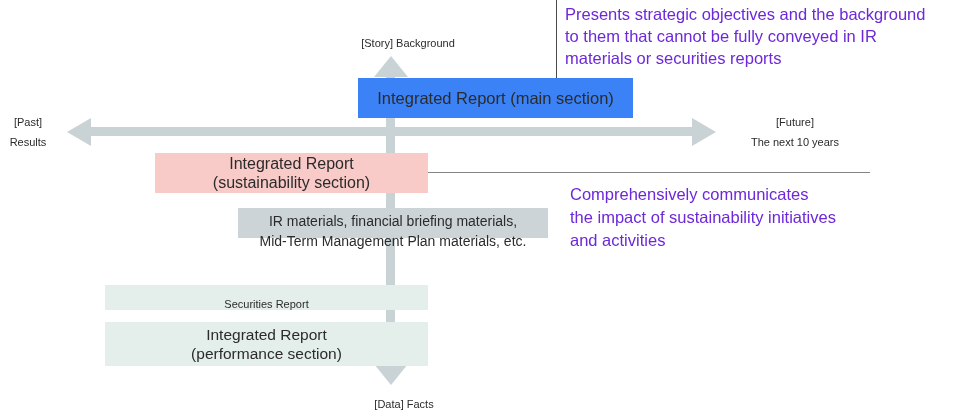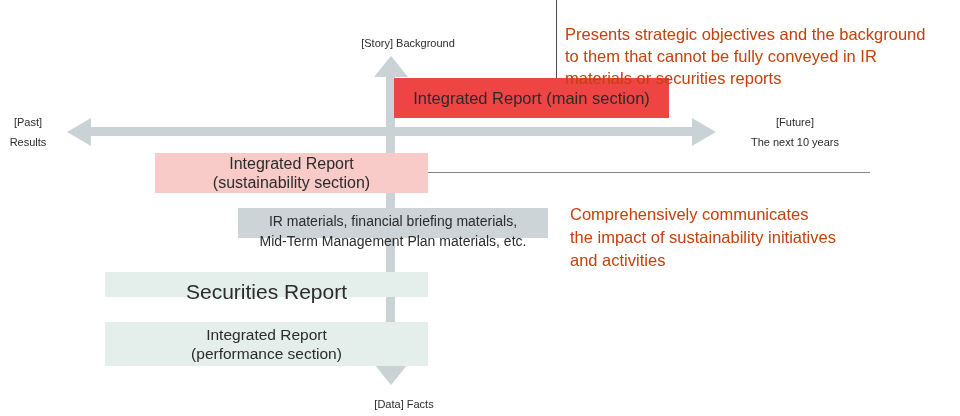--- a/index.html
+++ b/index.html
@@ -34,29 +34,29 @@
   .label-future { left:703px; top:112px; width:184px; }
 
   
   .box { text-align:center; }
   .box-main  { left:358px; top:78px;  width:275px; height:40px;
                background:#f4afb3; font-size:16.5px; line-height:40px; }
   .box-sust  { left:155px; top:153px; width:273px; height:40px;
                background:#f8cbc9; font-size:16px; line-height:19px; padding-top:1px; }
   .box-ir    { left:238px; top:208px; width:310px; height:30px;
                background:#ccd4d7; font-size:14px; line-height:20px; padding-top:3px; }
-  .box-sec   { left:105px; top:272px; width:323px; height:25px;
-               background:#e4efeb; font-size:21px; line-height:39px; }
+  .box-sec   { left:105px; top:285px; width:323px; height:25px;
+               background:#e4efeb; font-size:11px; line-height:39px; }
   .box-perf  { left:105px; top:322px; width:323px; height:44px;
                background:#e4efeb; font-size:15.5px; line-height:19px; padding-top:3px; }
 
   
   .v-divider { left:556px; top:0; width:1px; height:78px; background:#4b4b4b; }
   .h-rule    { left:428px; top:172px; width:442px; height:1px; background:#848484; }
-  .note { font-size:16.5px; color:#c2410c;margin-top:20px; }
+  .note { font-size:16.5px; color:#6d28d9; }
   .note-main { left:565px; top:3px;   width:396px; line-height:22px; }
   .note-sust { left:570px; top:183px; width:330px; line-height:23px; }
 </style>
 </head>
 <body>
 
 <div class="stage">
 
   <div class="abs v-shaft" style="background-color: rgb(201, 211, 213);"></div>
   <div class="abs head head-up" style="border-bottom-color: rgb(201, 211, 213);"></div>
@@ -69,21 +69,21 @@
   <div class="abs axis-label label-data">[Data] Facts</div>
   <div class="abs axis-label label-past">
     <div>[Past]</div>
     <div>Results</div>
   </div>
   <div class="abs axis-label label-future">
     <div>[Future]</div>
     <div>The next 10 years</div>
   </div>
 
-  <div class="abs box box-main" style="background-color: #ef4444; margin-left: 36px;">Integrated Report (main section)</div>
+  <div class="abs box box-main" style="background-color: #3b82f6;">Integrated Report (main section)</div>
 
   <div class="abs box box-sust" style="background-color: rgb(248, 203, 201);">
     <div>Integrated Report</div>
     <div>(sustainability section)</div>
   </div>
 
   <div class="abs box box-ir" style="background-color: rgb(204, 212, 215);">
     <div>IR materials, financial briefing materials,</div>
     <div>Mid-Term Management Plan materials, etc.</div>
   </div>

